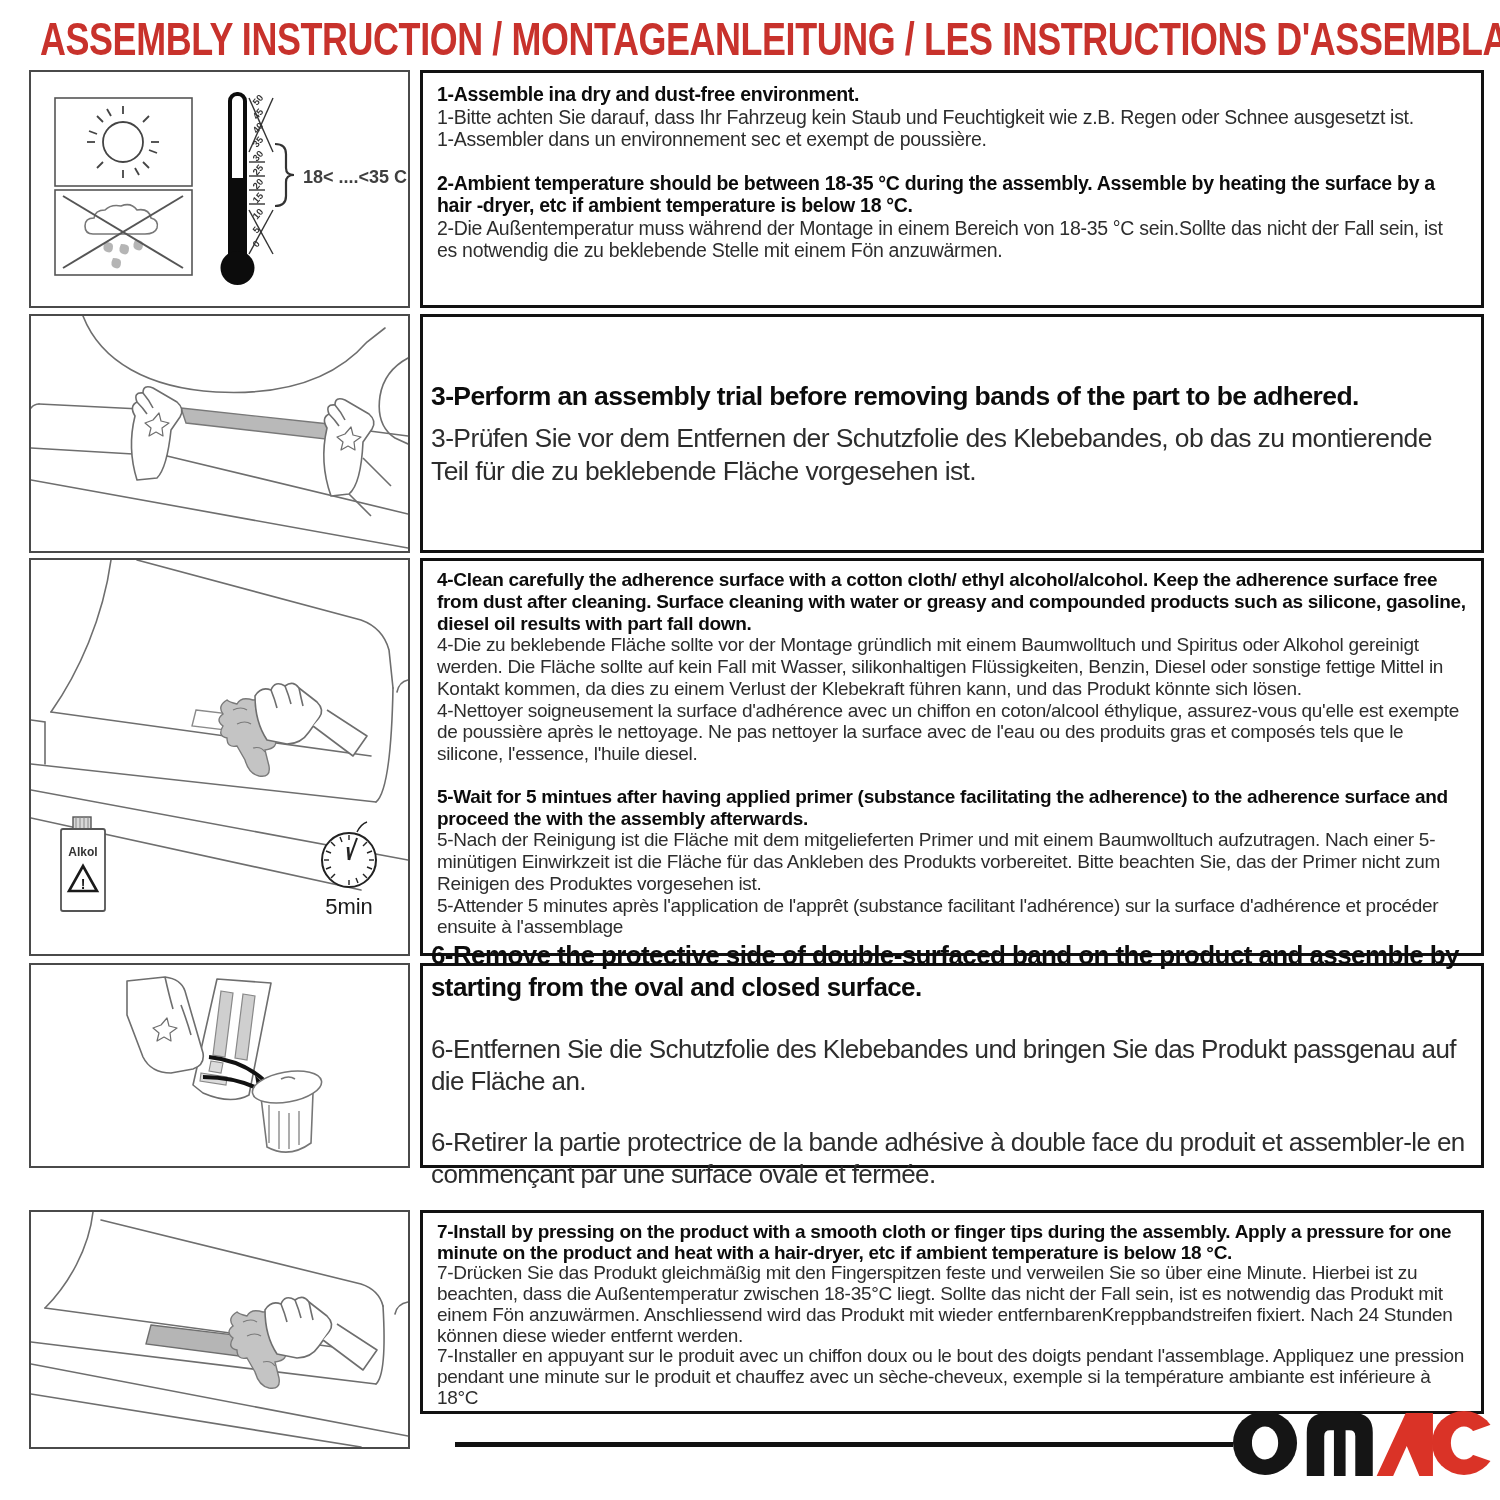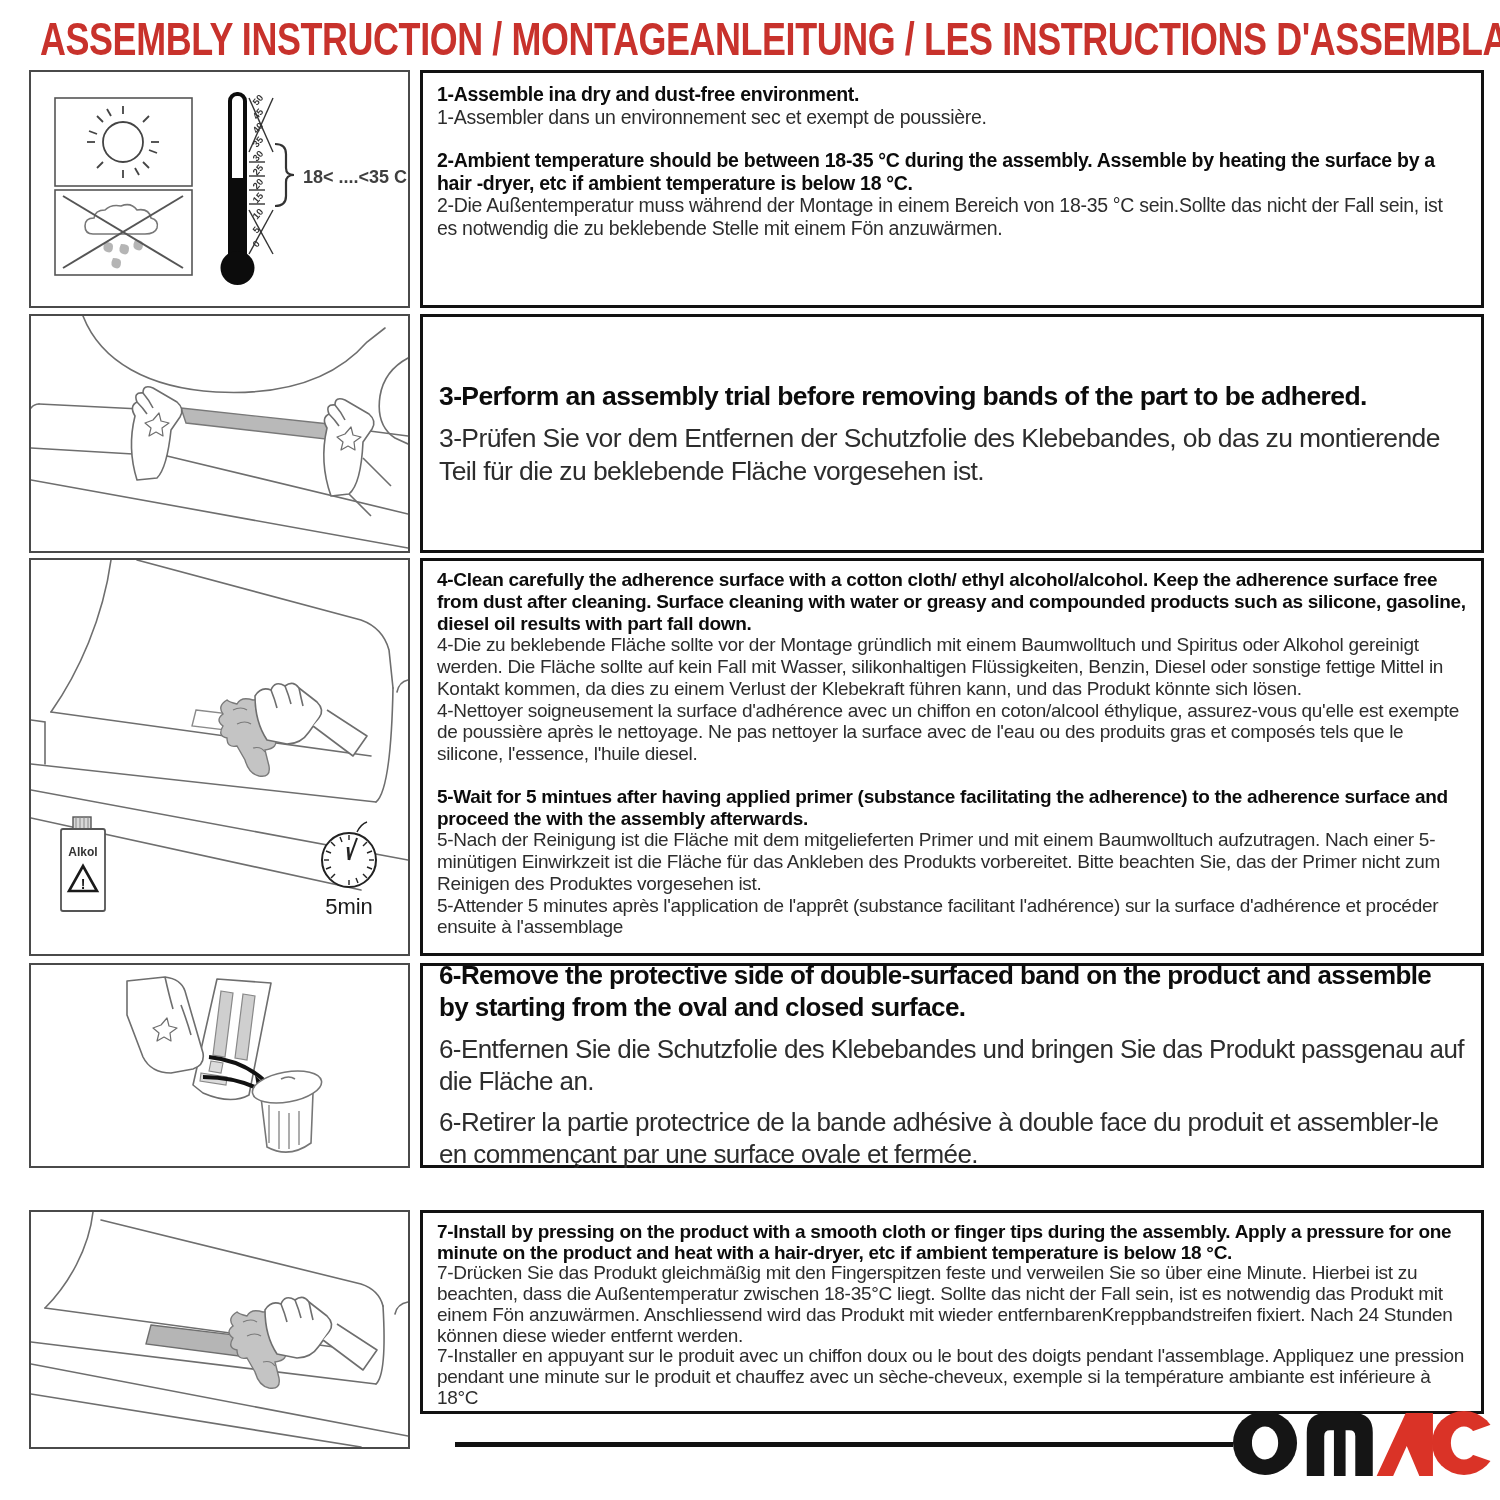--- a/index.html
+++ b/index.html
@@ -4,26 +4,26 @@
 <style>
   html,body{margin:0;padding:0;background:#ffffff;}
   body{width:1500px;height:1500px;position:relative;font-family:"Liberation Sans",sans-serif;color:#1c1c1c;overflow:hidden;}
   .title{position:absolute;top:12px;left:40px;white-space:nowrap;color:#c8322c;font-weight:bold;font-size:46px;letter-spacing:-0.5px;transform:scaleX(0.78);transform-origin:0 50%;}
   .row{position:absolute;left:29px;display:flex;}
   .img-panel{width:381px;border:2px solid #4a4a4a;background:#fff;box-sizing:border-box;flex:none;}
   .txt-panel{width:1064px;margin-left:10px;border:3px solid #111;background:#fff;box-sizing:border-box;}
   .row1{top:70px;}  .row1 .img-panel,.row1 .txt-panel{height:238px;}
   .row2{top:314px;} .row2 .img-panel,.row2 .txt-panel{height:239px;}
   .row3{top:558px;} .row3 .img-panel,.row3 .txt-panel{height:398px;}
-  .row4{top:963px;} .row4 .img-panel,.row4 .txt-panel{height:205px;}
+  .row4{top:963px;} .row4 .img-panel,.row4 .txt-panel{height:205px;gap:20px;}
   .row5{top:1210px;align-items:flex-start;} .row5 .img-panel{height:239px;} .row5 .txt-panel{height:204px;}
   .txt-small{padding:10px 14px;font-size:19.5px;line-height:1.155;letter-spacing:-0.3px;color:#2d2d2d;}
   .row3 .txt-small{font-size:19px;line-height:1.145;padding-top:8px;}
   .row5 .txt-small{font-size:19px;line-height:1.09;padding-top:9px;}
-  .txt-big{padding:0 16px;font-size:26.5px;line-height:1.22;letter-spacing:-0.6px;color:#2d2d2d;display:flex;flex-direction:column;justify-content:center;height:100%;box-sizing:border-box;}
+  .txt-big{padding:0 8px;font-size:26.5px;line-height:1.22;letter-spacing:-0.6px;color:#2d2d2d;display:flex;flex-direction:column;justify-content:center;height:100%;box-sizing:border-box;}
   .row4 .txt-big{font-size:26px;}
   .para{margin:0;}
   .txt-big .para{margin:5px 0;}
   .para.bold{font-weight:bold;color:#0c0c0c;}
   .txt-small .para.gap{margin-top:21px;}
   .logo{position:absolute;left:1233px;top:1408px;}
   .rule{position:absolute;left:455px;top:1442px;width:778px;height:5px;background:#111;}
   svg{display:block;}
   svg text{font-family:"Liberation Sans",sans-serif;}
 </style>
@@ -93,20 +93,21 @@
           <line x1="218" y1="138" x2="242" y2="182"></line>
             <line x1="242" y1="138" x2="218" y2="182"></line>
         </g>
         <path d="M244,72 Q255,72 255,82 L255,96 Q255,103 263,103 Q255,103 255,110 L255,124 Q255,134 244,134" fill="none" stroke="#333" stroke-width="2.2"></path>
         <text x="272" y="111" font-size="18" font-weight="bold" fill="#3f3f3f">18&lt; ....&lt;35 C</text>
       </g>
     </svg>
   </div>
   <div class="txt-panel txt-small">
       <p class="para bold">1-Assemble ina dry and dust-free environment.</p>
+      <p class="para">1-Bitte achten Sie darauf, dass Ihr Fahrzeug kein Staub und Feuchtigkeit wie z.B. Regen oder Schnee ausgesetzt ist.</p>
       <p class="para">1-Assembler dans un environnement sec et exempt de poussière.</p>
       <p class="para bold gap">2-Ambient temperature should be between 18-35 °C  during the assembly. Assemble by heating the surface by a hair -dryer, etc if ambient temperature is below 18 °C.</p>
       <p class="para">2-Die Außentemperatur muss während der Montage in einem Bereich von 18-35 °C  sein.Sollte das nicht der Fall sein, ist es notwendig die zu beklebende Stelle mit einem Fön anzuwärmen.</p>
     </div>
 </div>
 
 <div class="row row2">
   <div class="img-panel">
     <svg width="377" height="235" viewBox="0 0 377 235">
       <g stroke="#6e6e6e" stroke-width="1.6" fill="none" stroke-linecap="round">

